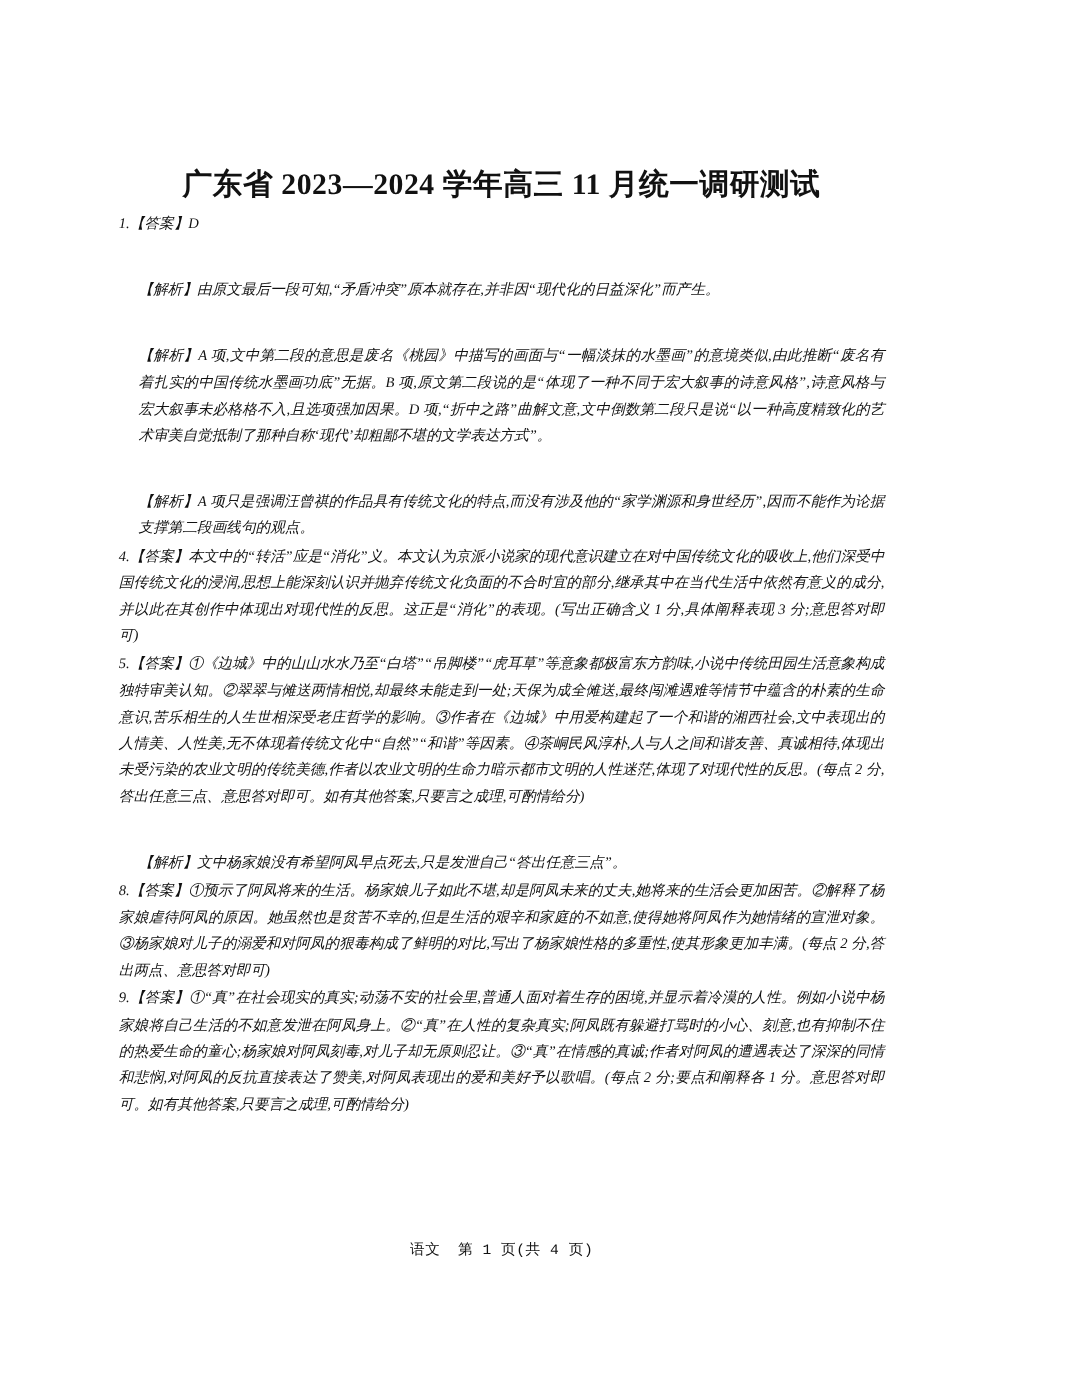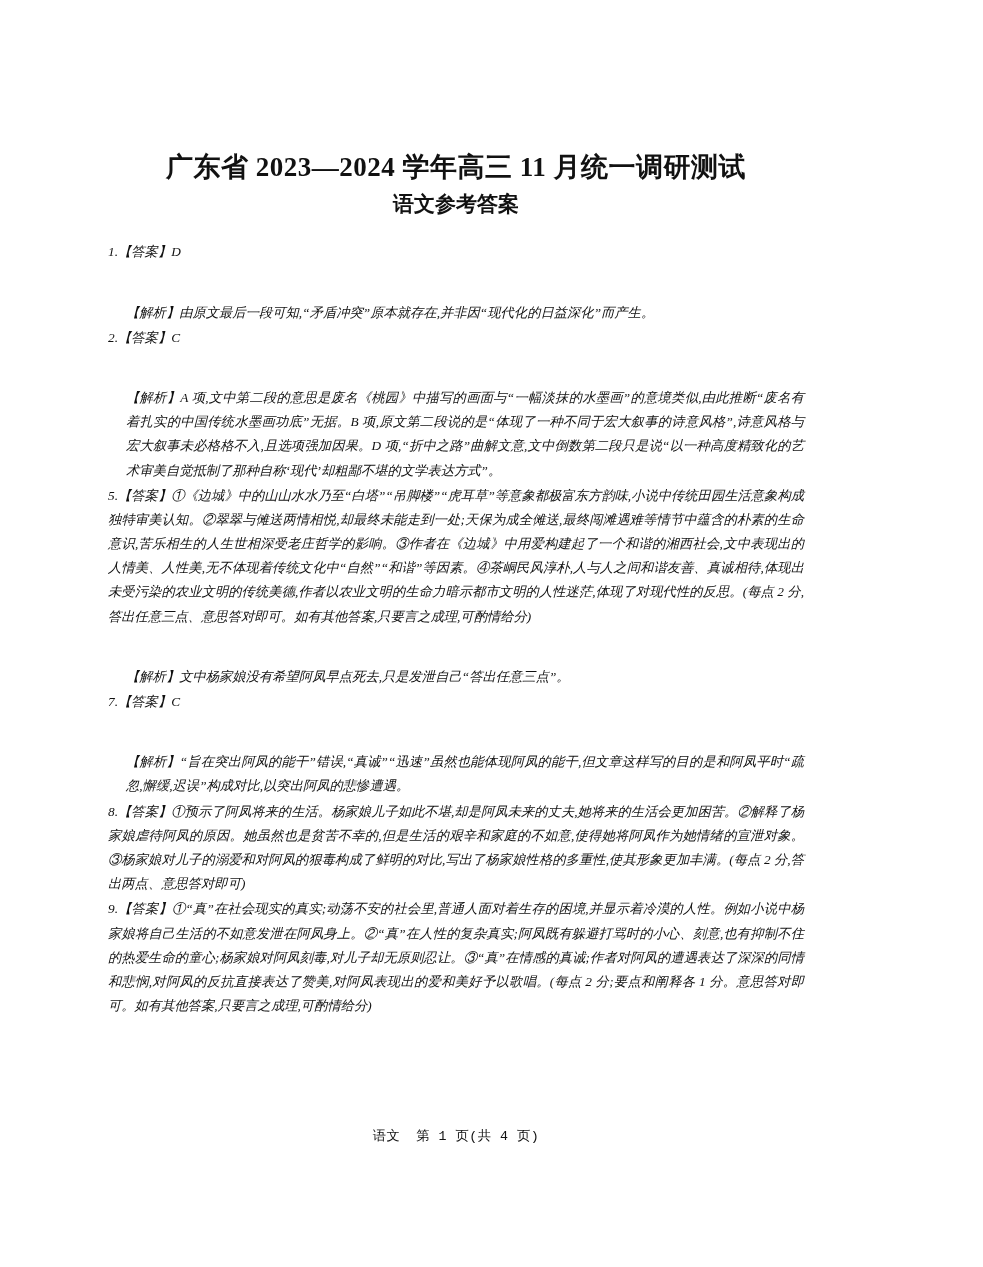--- a/index.html
+++ b/index.html
@@ -67,58 +67,54 @@
     font-family: Liberation Mono, monospace;
   }
   .footer .sp { display: inline-block; width: 16px; }
 </style>
 </head>
 <body>
 
 <div class="page">
 
   <h1 class="doc-title">广东省 2023—2024 学年高三 11 月统一调研测试</h1>
-  <h2 class="doc-subtitle">语文参考答案</h2>
 
   <div class="body-block">
 
     <div class="ans-item">
       <div class="ans-line">
         <span class="ans-head">1.</span><span>【答案】</span><span>D</span>
       </div>
       <div class="ans-line indent">【解析】由原文最后一段可知,“矛盾冲突”原本就存在,并非因“现代化的日益深化”而产生。</div>
     </div>
 
     <div class="ans-item">
-      <div class="ans-line">
-        <span class="ans-head">2.</span><span>【答案】</span><span>C</span>
-      </div>
       <div class="ans-line indent">【解析】A 项,文中第二段的意思是废名《桃园》中描写的画面与“一幅淡抹的水墨画”的意境类似,由此推断“废名有着扎实的中国传统水墨画功底”无据。B 项,原文第二段说的是“体现了一种不同于宏大叙事的诗意风格”,诗意风格与宏大叙事未必格格不入,且选项强加因果。D 项,“折中之路”曲解文意,文中倒数第二段只是说“以一种高度精致化的艺术审美自觉抵制了那种自称‘现代’却粗鄙不堪的文学表达方式”。</div>
     </div>
 
     <div class="ans-item">
+      <div class="ans-line indent">【解析】A 项只是强调汪曾祺的作品具有传统文化的特点,而没有涉及他的“家学渊源和身世经历”,因而不能作为论据支撑第二段画线句的观点。</div>
     </div>
 
+    <div class="ans-item">
+      <div class="ans-line">
+        <span class="ans-head">4.</span><span>【答案】</span><span>本文中的“转活”应是“消化”义。本文认为京派小说家的现代意识建立在对中国传统文化的吸收上,他们深受中国传统文化的浸润,思想上能深刻认识并抛弃传统文化负面的不合时宜的部分,继承其中在当代生活中依然有意义的成分,并以此在其创作中体现出对现代性的反思。这正是“消化”的表现。(写出正确含义 1 分,具体阐释表现 3 分;意思答对即可)</span>
+      </div>
+    </div>
 
     <div class="ans-item">
       <div class="ans-line">
         <span class="ans-head">5.</span><span>【答案】</span><span>①《边城》中的山山水水乃至“白塔”“吊脚楼”“虎耳草”等意象都极富东方韵味,小说中传统田园生活意象构成独特审美认知。②翠翠与傩送两情相悦,却最终未能走到一处;天保为成全傩送,最终闯滩遇难等情节中蕴含的朴素的生命意识,苦乐相生的人生世相深受老庄哲学的影响。③作者在《边城》中用爱构建起了一个和谐的湘西社会,文中表现出的人情美、人性美,无不体现着传统文化中“自然”“和谐”等因素。④茶峒民风淳朴,人与人之间和谐友善、真诚相待,体现出未受污染的农业文明的传统美德,作者以农业文明的生命力暗示都市文明的人性迷茫,体现了对现代性的反思。(每点 2 分,答出任意三点、意思答对即可。如有其他答案,只要言之成理,可酌情给分)</span>
       </div>
     </div>
 
     <div class="ans-item">
       <div class="ans-line indent">【解析】文中杨家娘没有希望阿凤早点死去,只是发泄自己“答出任意三点”。</div>
     </div>
 
-    <div class="ans-item">
-      <div class="ans-line">
-        <span class="ans-head">7.</span><span>【答案】</span><span>C</span>
-      </div>
-      <div class="ans-line indent">【解析】“旨在突出阿凤的能干”错误,“真诚”“迅速”虽然也能体现阿凤的能干,但文章这样写的目的是和阿凤平时“疏忽,懈缓,迟误”构成对比,以突出阿凤的悲惨遭遇。</div>
-    </div>
 
     <div class="ans-item">
       <div class="ans-line">
         <span class="ans-head">8.</span><span>【答案】</span><span>①预示了阿凤将来的生活。杨家娘儿子如此不堪,却是阿凤未来的丈夫,她将来的生活会更加困苦。②解释了杨家娘虐待阿凤的原因。她虽然也是贫苦不幸的,但是生活的艰辛和家庭的不如意,使得她将阿凤作为她情绪的宣泄对象。③杨家娘对儿子的溺爱和对阿凤的狠毒构成了鲜明的对比,写出了杨家娘性格的多重性,使其形象更加丰满。(每点 2 分,答出两点、意思答对即可)</span>
       </div>
     </div>
 
     <div class="ans-item">
       <div class="ans-line">
         <span class="ans-head">9.</span><span>【答案】</span><span>①“真”在社会现实的真实;动荡不安的社会里,普通人面对着生存的困境,并显示着冷漠的人性。例如小说中杨家娘将自己生活的不如意发泄在阿凤身上。②“真”在人性的复杂真实;阿凤既有躲避打骂时的小心、刻意,也有抑制不住的热爱生命的童心;杨家娘对阿凤刻毒,对儿子却无原则忍让。③“真”在情感的真诚;作者对阿凤的遭遇表达了深深的同情和悲悯,对阿凤的反抗直接表达了赞美,对阿凤表现出的爱和美好予以歌唱。(每点 2 分;要点和阐释各 1 分。意思答对即可。如有其他答案,只要言之成理,可酌情给分)</span>

